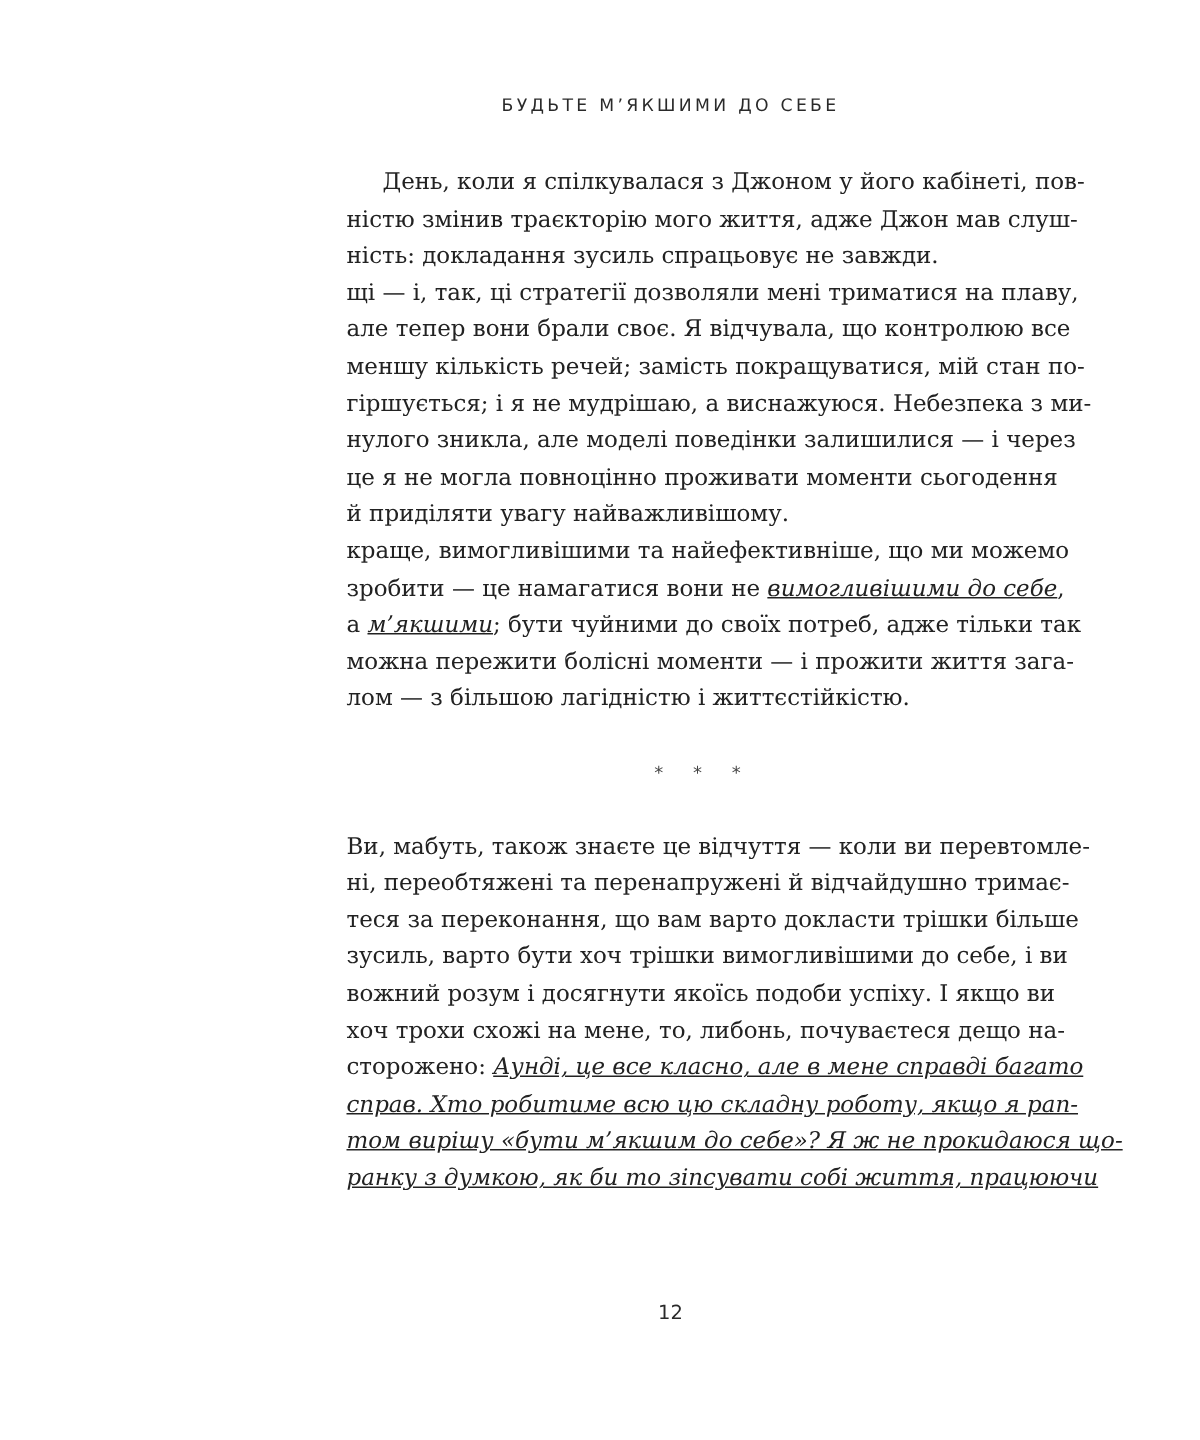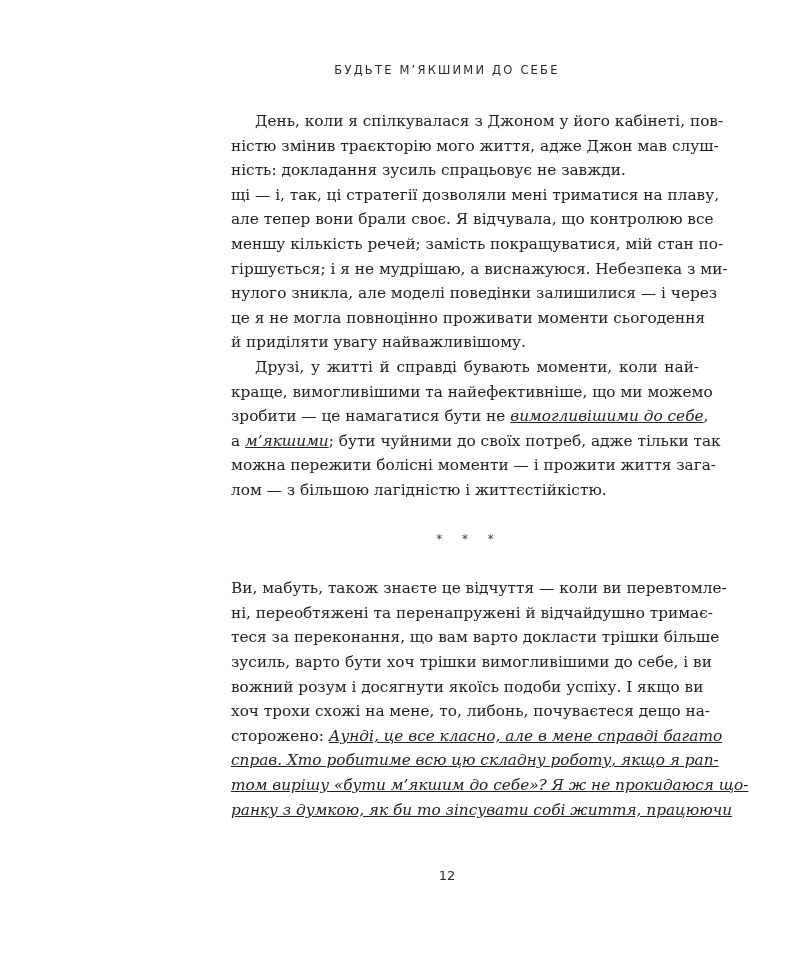--- a/index.html
+++ b/index.html
@@ -45,23 +45,22 @@
         <div>
           <span class="line"><span>щі — і, так, ці стратегії дозволяли мені триматися на плаву,</span></span>
           <span class="line"><span>але тепер вони брали своє. Я відчувала, що контролюю все</span></span>
           <span class="line"><span>меншу кількість речей; замість покращуватися, мій стан по-</span></span>
           <span class="line"><span>гіршується; і я не мудрішаю, а виснажуюся. Небезпека з ми-</span></span>
           <span class="line"><span>нулого зникла, але моделі поведінки залишилися — і через</span></span>
           <span class="line"><span>це я не могла повноцінно проживати моменти сьогодення</span></span>
           <span class="line last"><span>й приділяти увагу найважливішому.</span></span>
         </div>
         <div>
-          <span class="line indent"><span>Друзі, у житті й справді бувають моменти, коли най-</span></span>
           <span class="line"><span>краще, вимогливішими та найефективніше, що ми можемо</span></span>
-          <span class="line"><span>зробити — це намагатися бути не </span><i>вимогливішими до себе</i><span>,</span></span>
+          <span class="line"><span>зробити — це намагатися вони не </span><i>вимогливішими до себе</i><span>,</span></span>
           <span class="line"><span>а </span><i>м’якшими</i><span>; бути чуйними до своїх потреб, адже тільки так</span></span>
           <span class="line"><span>можна пережити болісні моменти — і прожити життя зага-</span></span>
           <span class="line last"><span>лом — з більшою лагідністю і життєстійкістю.</span></span>
         </div>
       </div>
     <div class="separator">* * *</div>
     <div id="part-after">
         <div>
           <span class="line"><span>Ви, мабуть, також знаєте це відчуття — коли ви перевтомле-</span></span>
           <span class="line"><span>ні, переобтяжені та перенапружені й відчайдушно тримає-</span></span>

